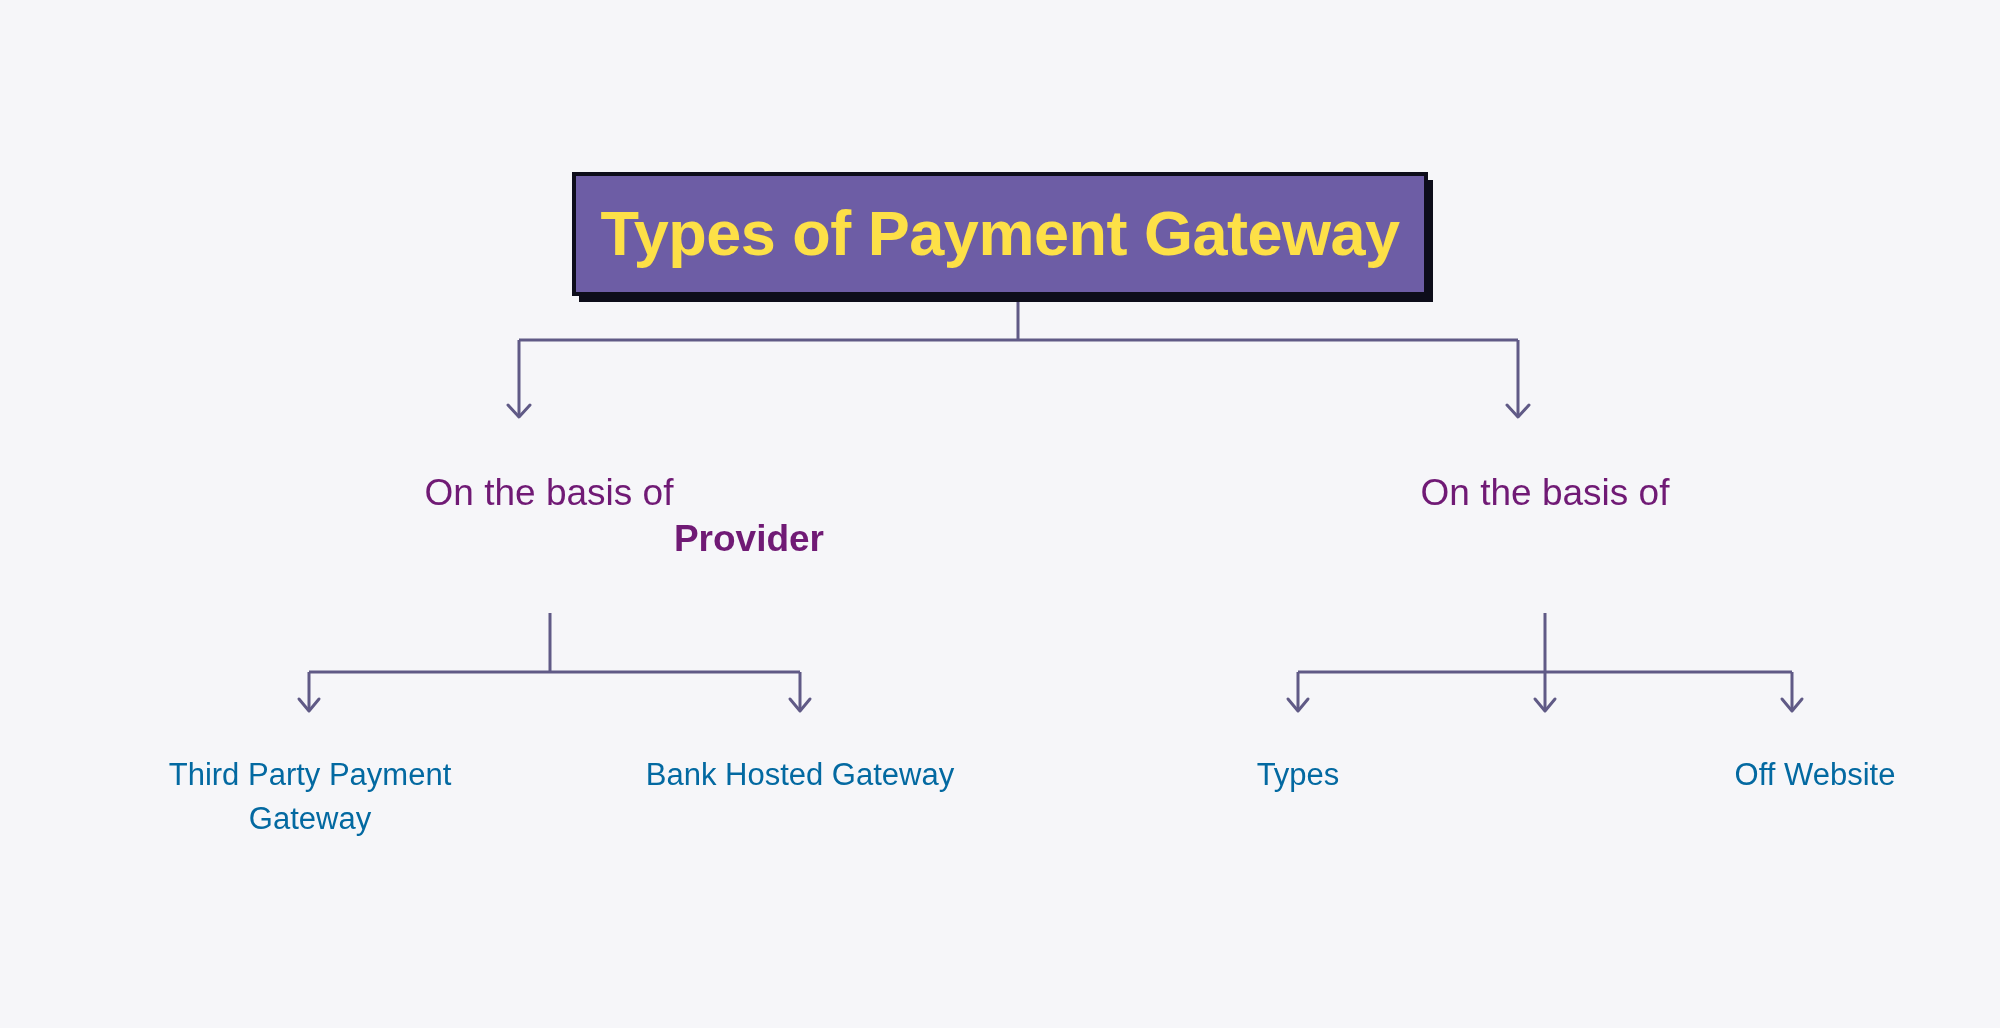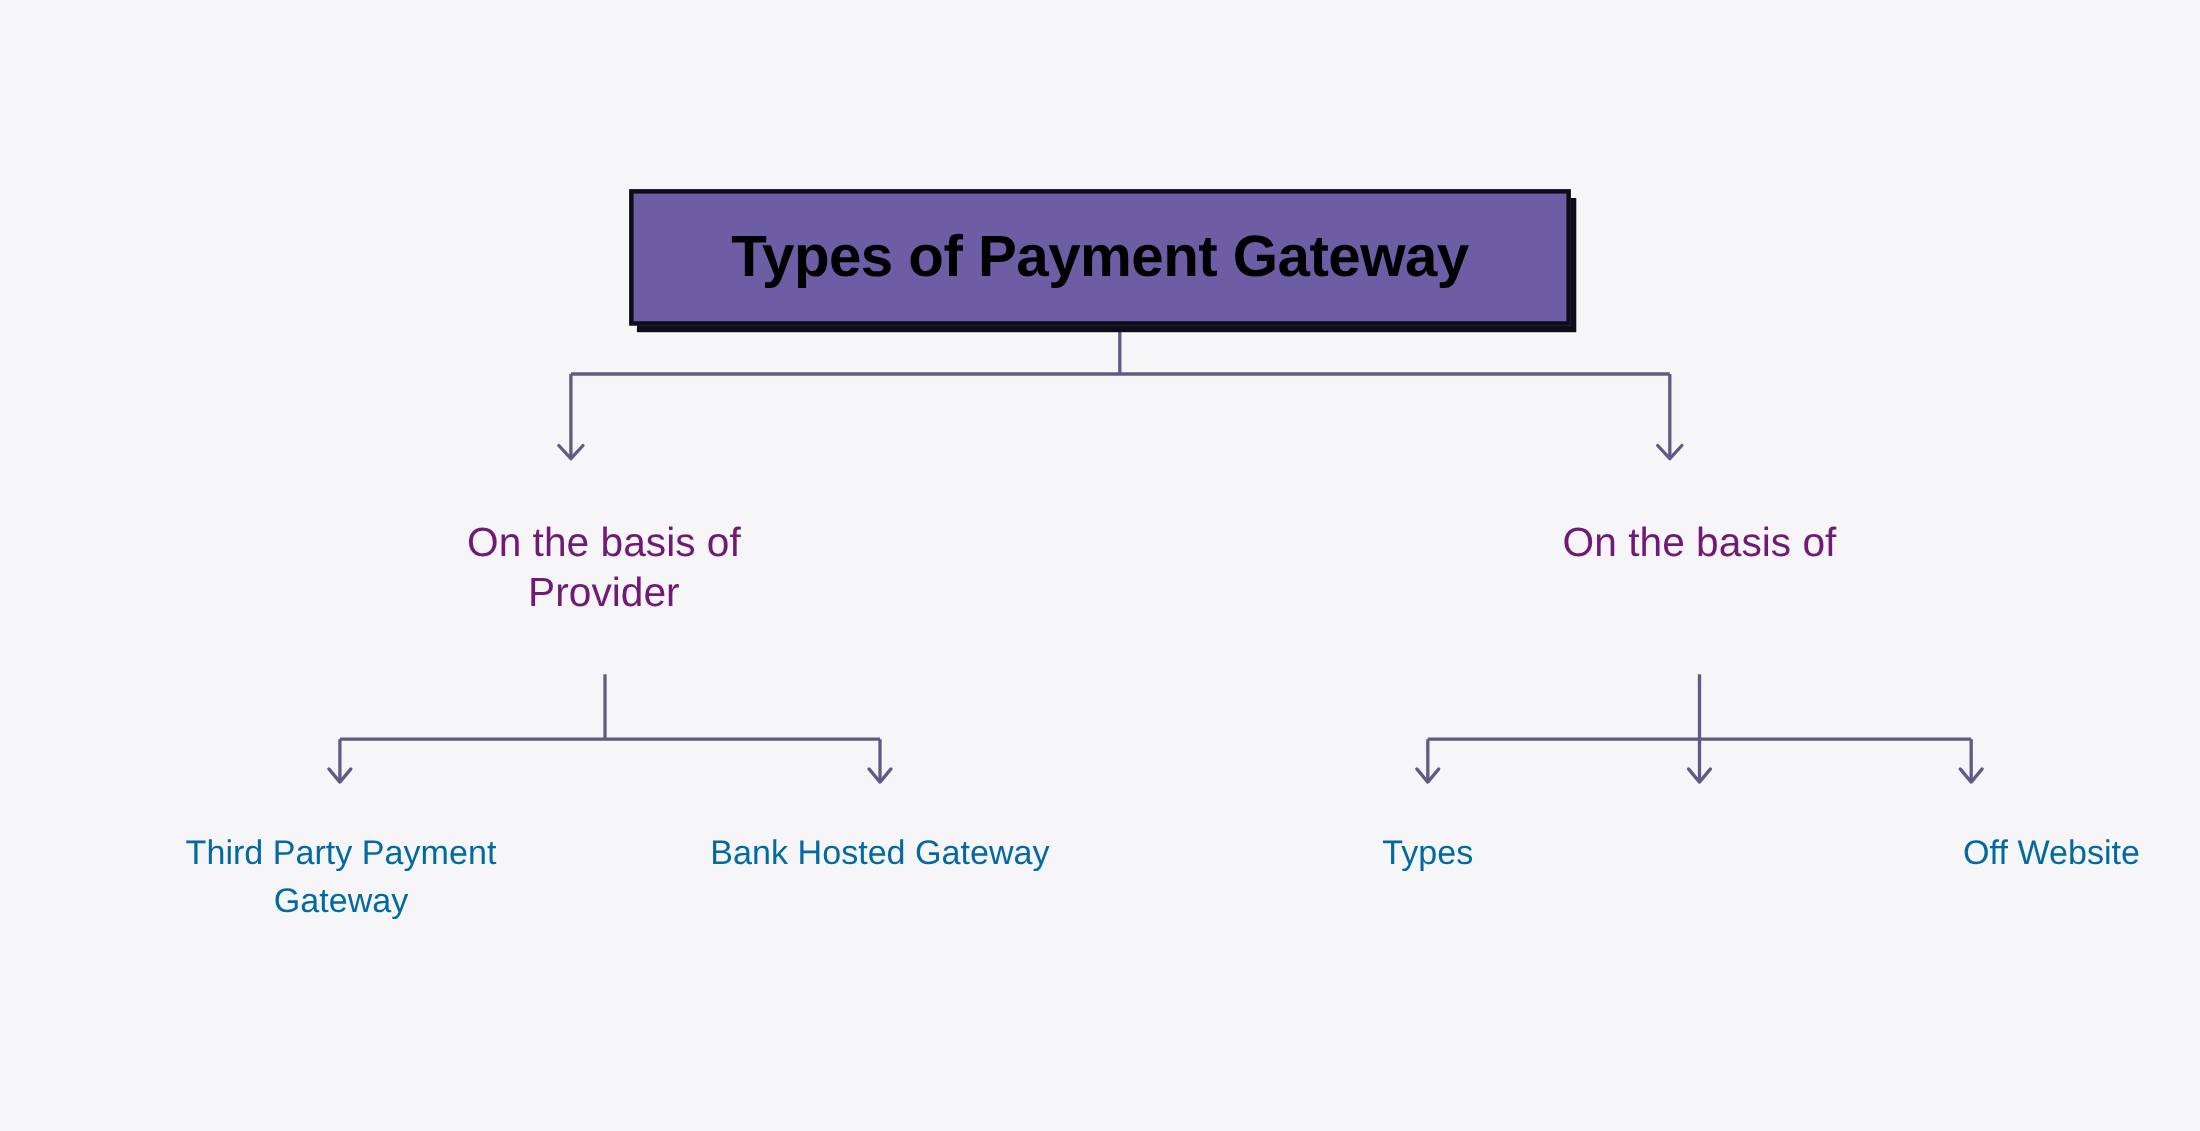--- a/index.html
+++ b/index.html
@@ -38,54 +38,54 @@
     height: 124px;
     box-sizing: border-box;
     background: #6d5da5;
     border: 4px solid #0d0d1a;
     box-shadow: 6px 7px 0 -1px #0d0d1a;
     display: flex;
     align-items: center;
     justify-content: center;
   }
   .root-node-label {
-    color: #000000;
-    font-size: 53px;
+    color: #fde047;
+    font-size: 63px;
     font-weight: bold;
     letter-spacing: -0.5px;
     line-height: 1.1;
     white-space: nowrap;
   }
   
   .branch-label {
     position: absolute;
     text-align: center;
     color: #701a75;
     font-size: 37px;
     line-height: 1.25;
     font-weight: normal;
   }
   .branch-label .line-1 { display: block; font-weight: normal; }
-  .branch-label .line-2 { display: block; font-weight: normal; }
+  .branch-label .line-2 { display: block; font-weight: bold; text-align: right; }
   #branch-left  { left: 274px;  top: 470px; width: 550px; }
   #branch-right { left: 1270px; top: 470px; width: 550px; }
   
   .leaf-label {
     position: absolute;
     text-align: center;
     color: #0369a1;
     font-size: 31px;
     line-height: 1.42;
     font-weight: normal;
   }
   #leaf-third-party { left: 135px;  top: 753px; width: 350px; }
   #leaf-bank        { left: 625px;  top: 753px; width: 350px; }
   #leaf-hosted      { left: 1163px; top: 753px; width: 270px; }
   #leaf-self-hosted { left: 1410px; top: 753px; width: 270px; }
-  #leaf-off-website { left: 1730px; top: 753px; width: 270px; }
+  #leaf-off-website { left: 1680px; top: 753px; width: 270px; }
 </style>
 </head>
 <body>
 
 <div id="canvas">
 
   <svg id="connectors" viewBox="0 0 2000 1028" width="2000" height="1028" aria-hidden="true">
     <g stroke="#605a86" stroke-width="3" fill="none" stroke-linecap="butt">
 
       <path d="M1018,296 L1018,340"></path>

